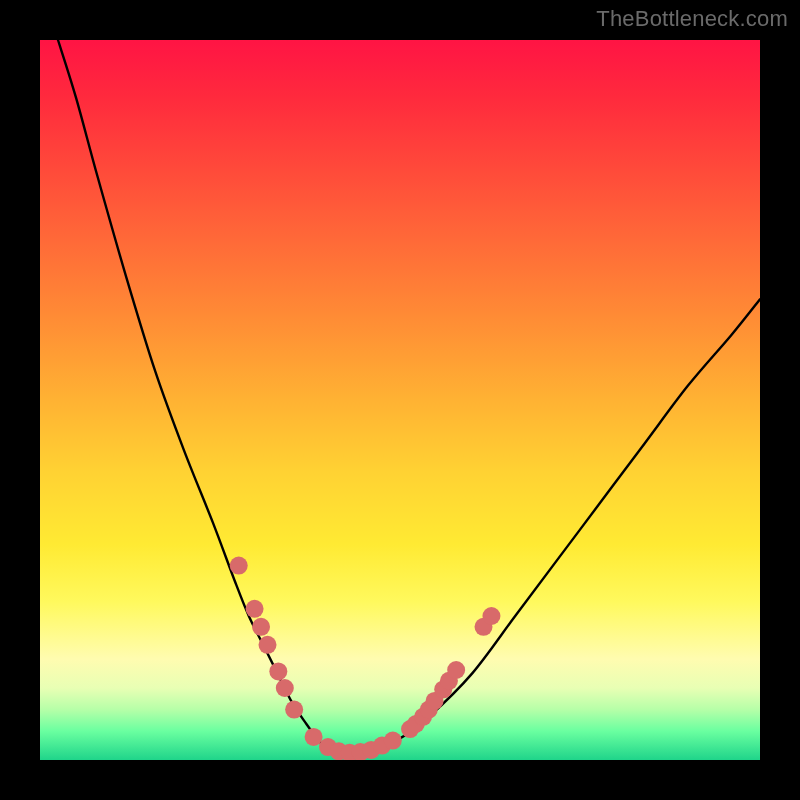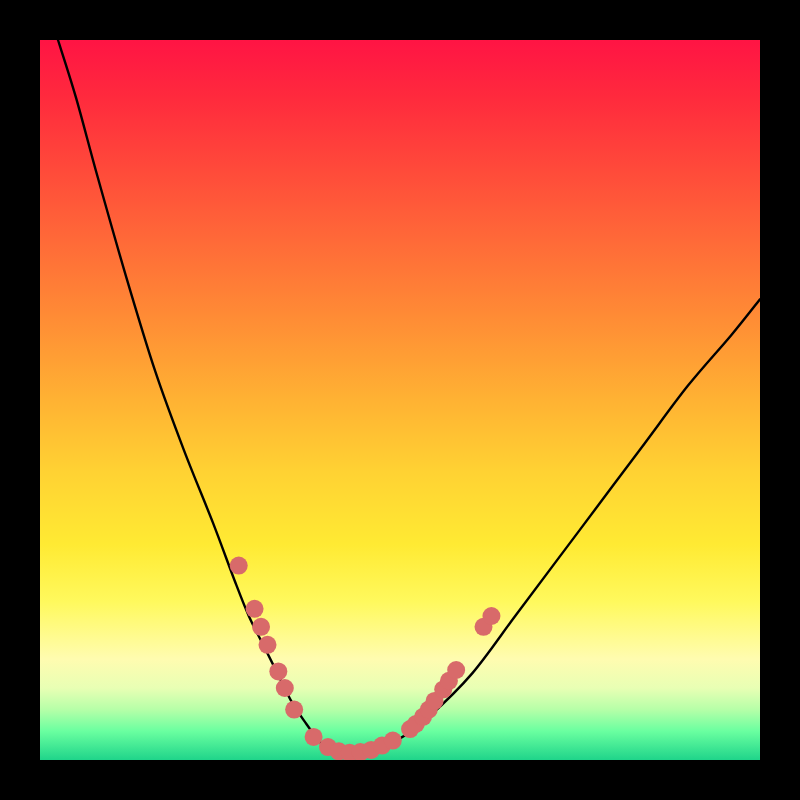--- a/index.html
+++ b/index.html
@@ -58,20 +58,21 @@
     left: 0;
     top: 0;
     width: 720px;
     height: 720px;
   }
 </style>
 </head>
 <body>
 
 <div class="frame">
+  <div class="watermark">TheBottleneck.com</div>
   <div class="plot-area">
     <svg class="curve" viewBox="0 0 720 720" preserveAspectRatio="none">
       <path id="curve-path" fill="none" stroke="#000" stroke-width="2.4" stroke-linecap="round" stroke-linejoin="round" d="M 18 0 C 21 9.600000000000003, 29.4 34.800000000000026, 36 57.60000000000002 C 42.6 80.40000000000002, 49.2 106.79999999999997, 57.6 136.79999999999995 C 66 166.79999999999995, 76.8 205.19999999999996, 86.39999999999999 237.59999999999997 C 95.99999999999999 270, 105.6 302.4, 115.2 331.2 C 124.80000000000001 360, 134.4 385.2, 144 410.4 C 153.6 435.59999999999997, 164.39999999999998 460.79999999999995, 172.79999999999998 482.4 C 181.2 504, 188.4 524.4, 194.4 540 C 200.4 555.6, 204 565.2, 208.79999999999998 576 C 213.59999999999997 586.8, 218.39999999999998 595.1999999999999, 223.2 604.8 C 228 614.4, 232.8 624, 237.60000000000002 633.6 C 242.40000000000003 643.2, 247.2 654, 251.99999999999997 662.4 C 256.79999999999995 670.8, 262.2 678, 266.4 684 C 270.59999999999997 690, 273.59999999999997 694.1999999999999, 277.2 698.4 C 280.8 702.6, 282.6 706.8000000000001, 288 709.2 C 293.4 711.6, 302.40000000000003 712.8, 309.6 712.8 C 316.8 712.8, 322.8 711.6, 331.2 709.2 C 339.59999999999997 706.8000000000001, 350.4 703.8, 360 698.4 C 369.6 693, 376.8 687.5999999999999, 388.8 676.8 C 400.8 666, 417.6 650.4, 432 633.6 C 446.4 616.8000000000001, 460.80000000000007 595.2, 475.20000000000005 576 C 489.6 556.8, 504 537.6, 518.4 518.4 C 532.8 499.2, 547.2 480, 561.6 460.8 C 576 441.6, 590.4 422.4, 604.8 403.2 C 619.1999999999999 384, 633.6 363.59999999999997, 648 345.59999999999997 C 662.4 327.59999999999997, 679.1999999999999 309.6, 691.1999999999999 295.20000000000005 C 703.1999999999999 280.80000000000007, 715.2 265.2, 720 259.2"></path>
       <g id="scatter-group">
           <circle cx="198.72000000000003" cy="525.6" r="9" fill="#d86a6a"></circle>
           <circle cx="214.56" cy="568.8" r="9" fill="#d86a6a"></circle>
           <circle cx="221.04" cy="586.8" r="9" fill="#d86a6a"></circle>
           <circle cx="227.52" cy="604.8" r="9" fill="#d86a6a"></circle>
           <circle cx="238.32000000000002" cy="631.44" r="9" fill="#d86a6a"></circle>
           <circle cx="244.8" cy="648" r="9" fill="#d86a6a"></circle>

